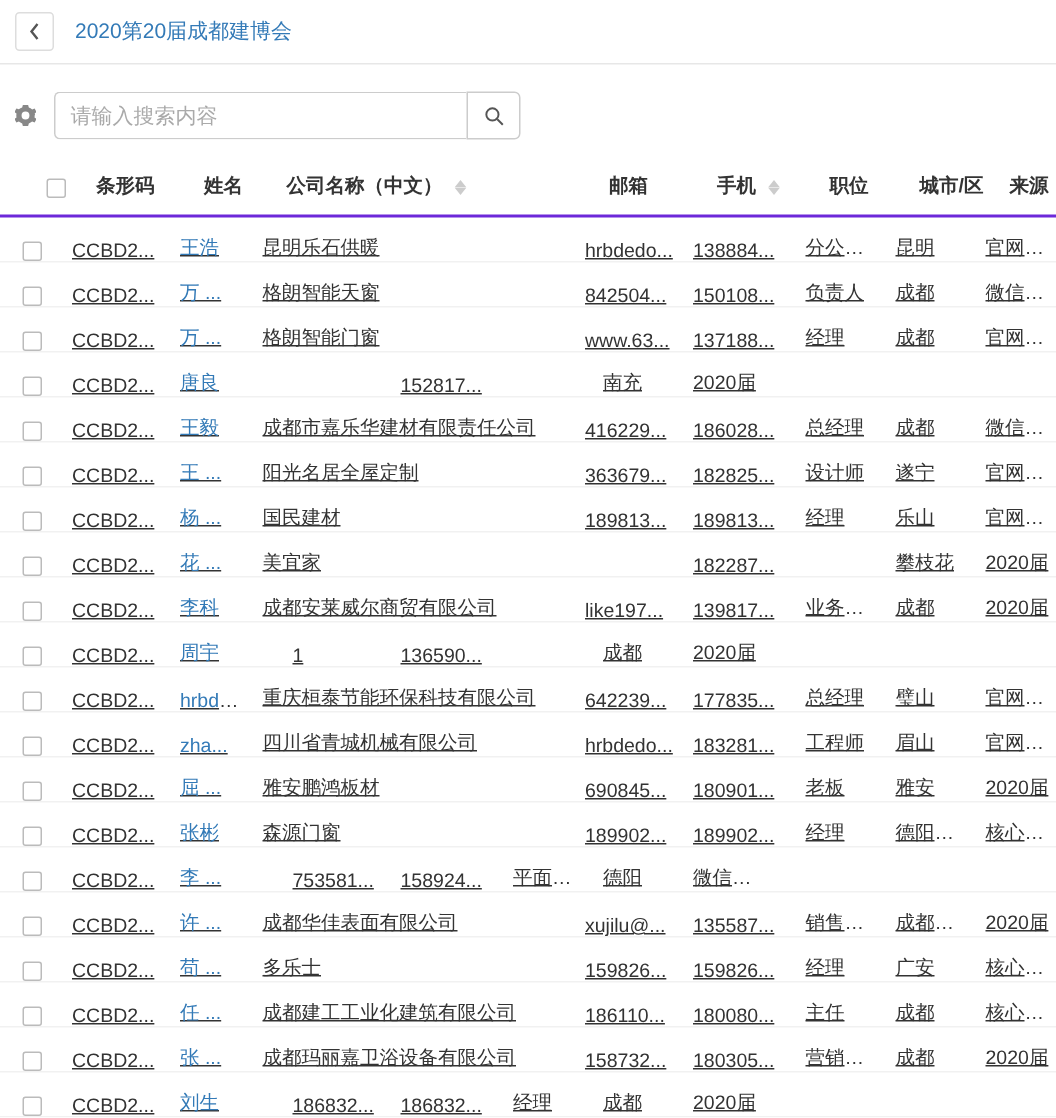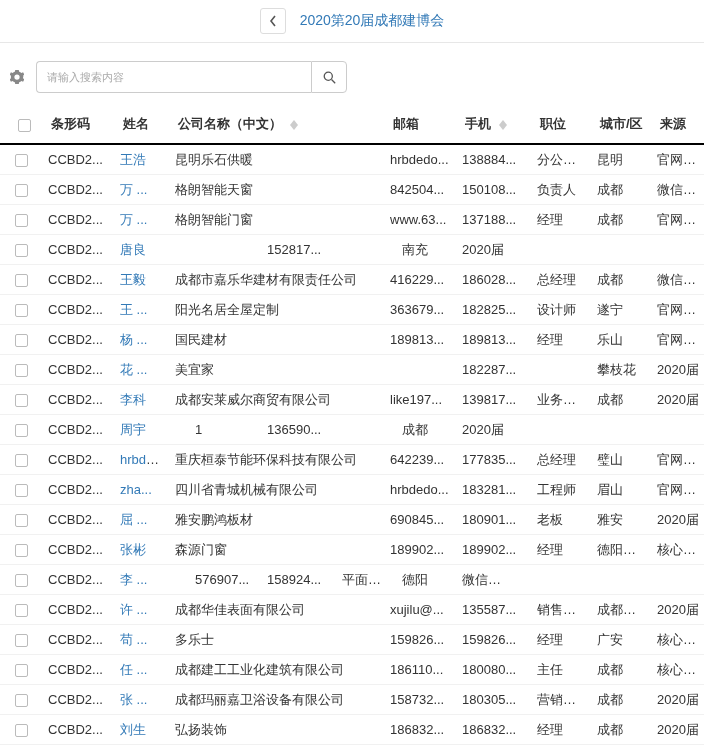--- a/index.html
+++ b/index.html
@@ -11,21 +11,20 @@
       width: 704px;
       height: 745px;
       overflow: hidden;
     }
     .breadcrumb {
       display: flex;
       align-items: center;
       padding: 8px 10px;
       border-bottom: 1px solid #e7e7e7;
       gap: 14px;
-      justify-content: center;
     }
     .back-btn {
       width: 26px;
       height: 26px;
       border: 1px solid #ddd;
       background: #fff;
       border-radius: 3px;
       display: flex;
       align-items: center;
       justify-content: center;
@@ -52,21 +51,21 @@
     .search-group {
       display: flex;
       align-items: stretch;
     }
     .search-input {
       width: 275px;
       height: 32px;
       border: 1px solid #ccc;
       border-radius: 4px 0 0 4px;
       padding: 0 10px;
-      font-size: 11px;
+      font-size: 14px;
       color: #555;
       border-right: none;
     }
     .search-input::placeholder { color: #aaa; }
     .search-btn {
       width: 36px;
       height: 32px;
       border: 1px solid #ccc;
       background: #fff;
       border-radius: 0 4px 4px 0;
@@ -75,30 +74,31 @@
       justify-content: center;
       color: #555;
       cursor: pointer;
     }
     .tbl {
       width: 100%;
     }
     .tbl-head {
       display: flex;
       align-items: center;
-      padding: 10px 3px;
-      border-bottom: 2px solid #000000;
+      padding: 10px 16px;
+      border-bottom: 2px solid #6d28d9;
       font-weight: bold;
       color: #333;
     }
     .tbl-row {
       display: flex;
-      align-items: center;
+      align-items: flex-end;
       height: 30px;
       border-bottom: 1px solid #f1f1f1;
+      text-decoration: underline;
     }
     .cell {
       white-space: nowrap;
       overflow: hidden;
       text-overflow: ellipsis;
       padding: 0 6px;
       flex-shrink: 0;
     }
     .c-chk { width: 42px; text-align: center; overflow: visible; }
     .c-bar { width: 72px; }
@@ -340,21 +340,21 @@
         <div class="cell c-email">189902...</div>
         <div class="cell c-phone">189902...</div>
         <div class="cell c-pos">经理</div>
         <div class="cell c-city">德阳中江</div>
         <div class="cell c-src">核心买家</div>
       </div>
       <div class="tbl-row">
         <div class="cell c-chk"><span class="chk"></span></div>
         <div class="cell c-bar">CCBD2...</div>
         <div class="cell c-name"><span class="name-link">李 ...</span></div>
-        <div class="cell c-email">576907...</div>
+        <div class="cell c-email">753581...</div>
         <div class="cell c-phone">158924...</div>
         <div class="cell c-pos">平面设计</div>
         <div class="cell c-city">德阳</div>
         <div class="cell c-src">微信订阅</div>
       </div>
       <div class="tbl-row">
         <div class="cell c-chk"><span class="chk"></span></div>
         <div class="cell c-bar">CCBD2...</div>
         <div class="cell c-name"><span class="name-link">许 ...</span></div>
         <div class="cell c-company">成都华佳表面有限公司</div>
@@ -394,21 +394,20 @@
         <div class="cell c-email">158732...</div>
         <div class="cell c-phone">180305...</div>
         <div class="cell c-pos">营销经理</div>
         <div class="cell c-city">成都</div>
         <div class="cell c-src">2020届</div>
       </div>
       <div class="tbl-row">
         <div class="cell c-chk"><span class="chk"></span></div>
         <div class="cell c-bar">CCBD2...</div>
         <div class="cell c-name"><span class="name-link">刘生</span></div>
-        <div class="cell c-company">弘扬装饰</div>
         <div class="cell c-email">186832...</div>
         <div class="cell c-phone">186832...</div>
         <div class="cell c-pos">经理</div>
         <div class="cell c-city">成都</div>
         <div class="cell c-src">2020届</div>
       </div>
     </div>
 </div>
 
 </body></html>

